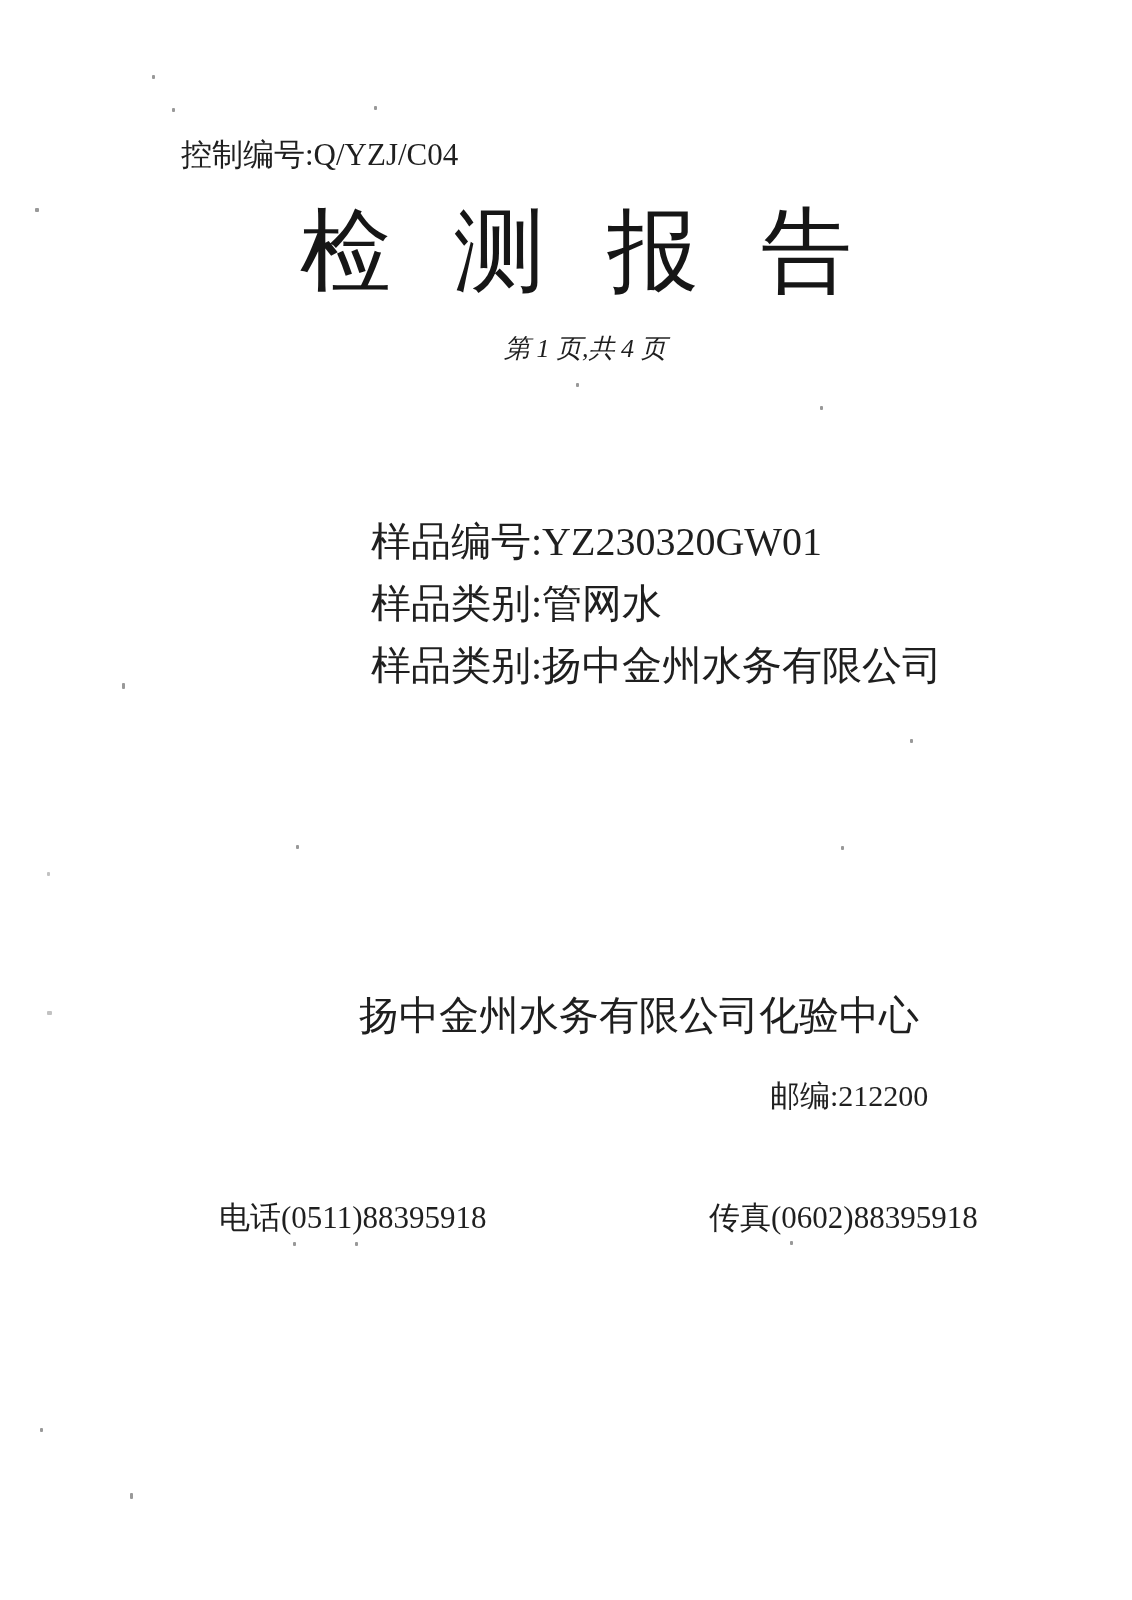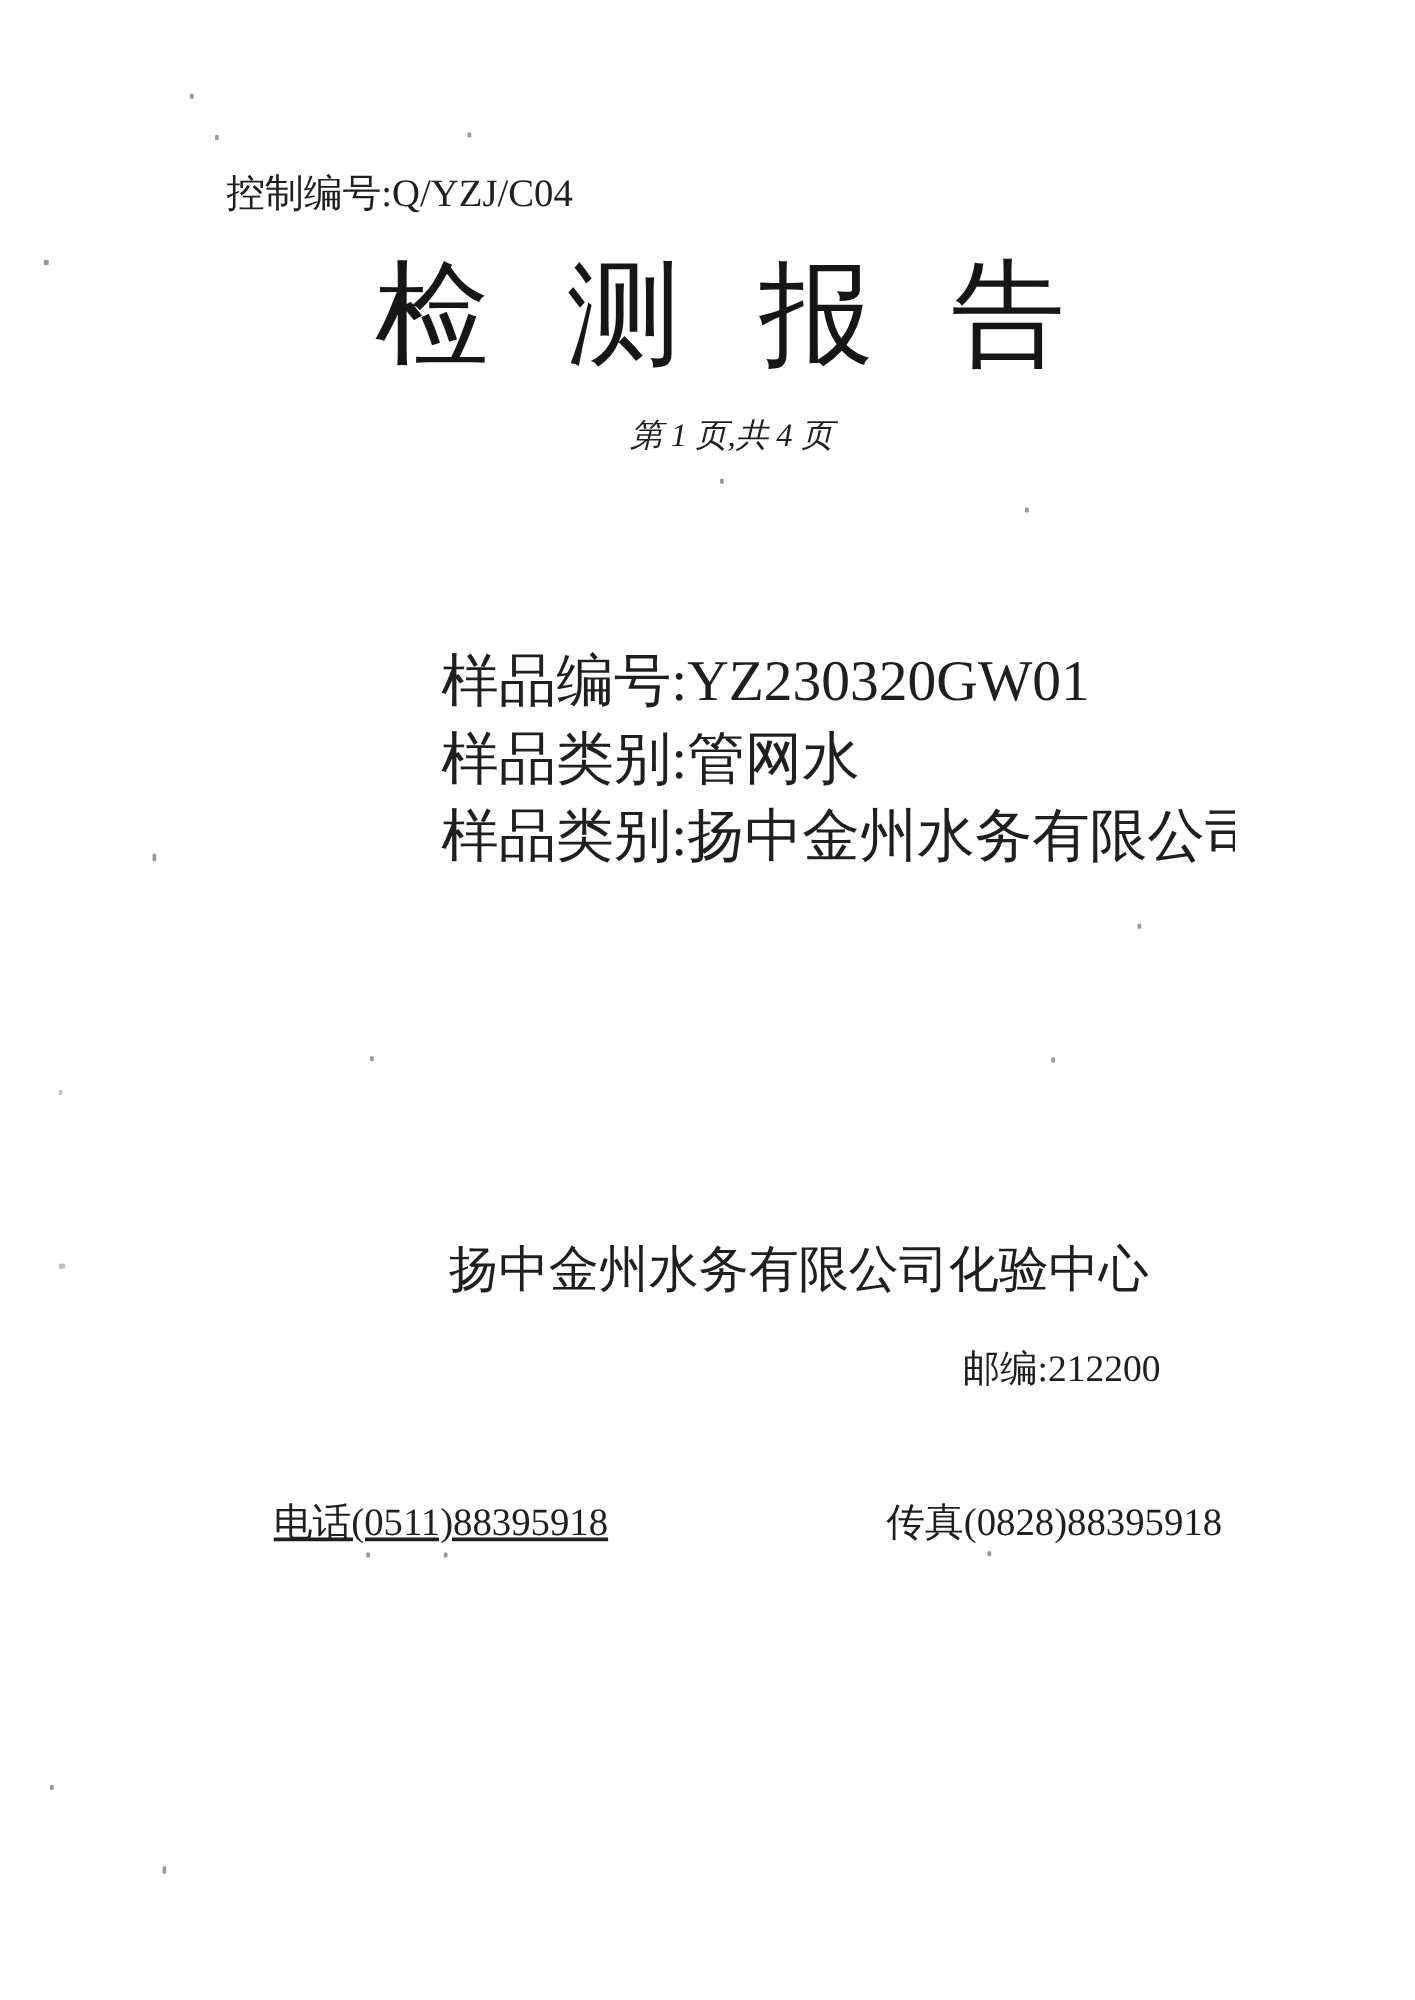--- a/index.html
+++ b/index.html
@@ -29,34 +29,34 @@
     justify-content: space-between;
     font-size: 91px;
     color: #161616;
   }
   .report-title span { display: block; }
   .page-info {
     left: 504px; top: 336px;
     font-size: 26px;
     font-style: italic;
   }
-  .sample-line { left: 353px; font-size: 46px; }
+  .sample-line { left: 371px; font-size: 40px; }
   .sample-number  { top: 522px; }
   .sample-category{ top: 584px; }
   .inspected-unit { top: 646px; }
 
   .lab-name {
     left: 359px; top: 996px;
     font-size: 40px;
   }
   .address-line { top: 1081px; font-size: 30px; }
   .address   { left: 209px; }
   .postcode  { left: 770px; }
   .phone-line { top: 1202px; font-size: 31px; }
-  .phone { left: 219px; text-decoration: underline; }
+  .phone { left: 219px; }
   .fax   { left: 709px; }
 
   
   .stamp-circle {
     position: absolute;
     left: 1093px; top: 1053px;
     width: 184px; height: 184px;
     border-radius: 50%;
     border: 5px solid rgba(72, 72, 72, 0.78);
     box-shadow: 0 0 2px rgba(90,90,90,0.6), inset 0 0 2px rgba(90,90,90,0.5);
@@ -96,21 +96,21 @@
 
   <div class="abs sample-line inspected-unit">样品类别:扬中金州水务有限公司</div>
 
   <div class="abs lab-name">扬中金州水务有限公司化验中心</div>
 
 
   <div class="abs address-line postcode">邮编:212200</div>
 
   <div class="abs phone-line phone">电话(0511)88395918</div>
 
-  <div class="abs phone-line fax">传真(0828)88395918</div>
+  <div class="abs phone-line fax">传真(0602)88395918</div>
 
   <div class="stamp-circle"></div>
   <div class="stamp-mark" style="left:1110px; top:1096px; width:13px; height:14px; transform:rotate(-28deg); border-radius:2px;"></div>
   <div class="stamp-mark" style="left:1124px; top:1082px; width:8px; height:9px; transform:rotate(-15deg); border-radius:2px;"></div>
   <div class="stamp-mark" style="left:1117px; top:1172px; width:7px; height:13px; transform:rotate(22deg); border-radius:2px;"></div>
 
   <div class="speck" style="left:152px; top:75px;"></div>
   <div class="speck" style="left:172px; top:108px;"></div>
   <div class="speck" style="left:374px; top:106px;"></div>
   <div class="speck" style="left:35px; top:208px; width:4px;"></div>

